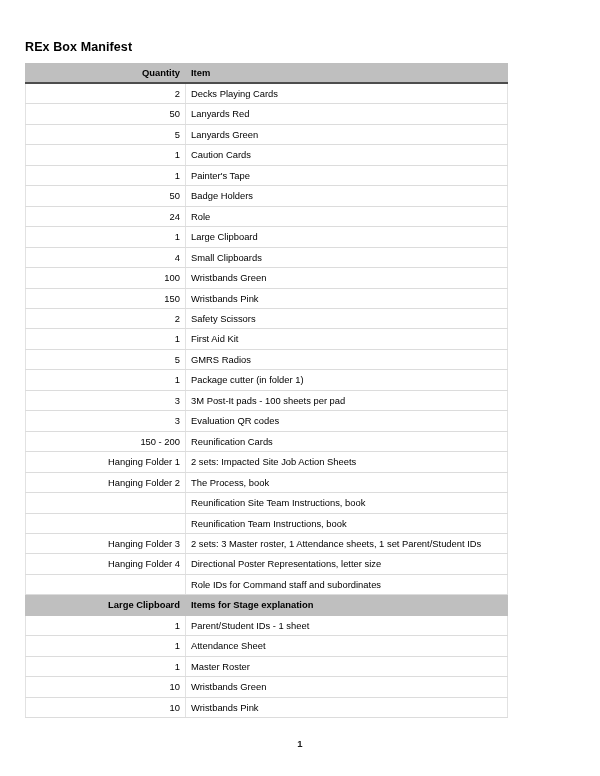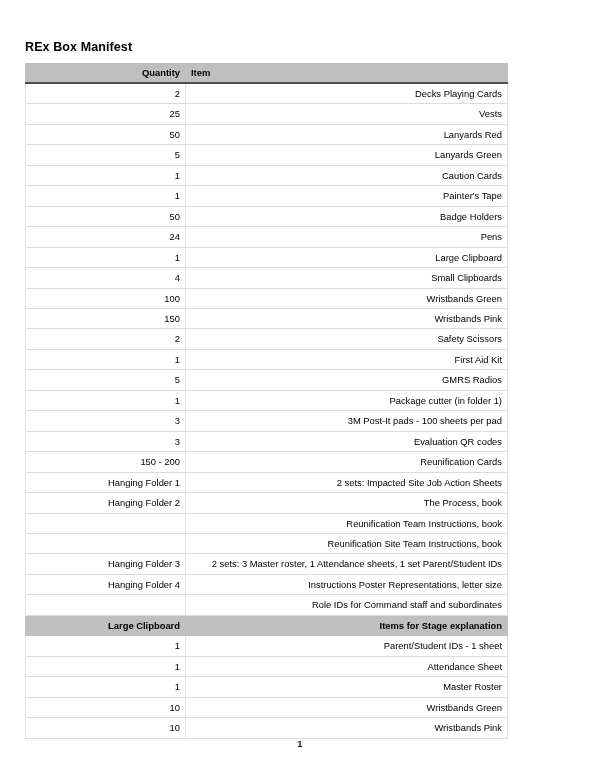--- a/index.html
+++ b/index.html
@@ -55,21 +55,21 @@
     border-right: 1px solid #e2e2e2;
   }
   .manifest-table td {
     border-top: 1px solid #dcdcdc;
     border-bottom: 1px solid #dcdcdc;
   }
   .cell-qty {
     text-align: right;
   }
   .cell-item {
-    text-align: right;
+    text-align: left;
   }
   .row-header th {
     background: #bfbfbf;
     font-weight: bold;
     border-top: 1px solid #bfbfbf;
     border-bottom: 2px solid #4d4d4d;
     border-left: 1px solid #bfbfbf;
     border-right: 1px solid #bfbfbf;
     height: 18px;
     line-height: 18px;
@@ -114,24 +114,20 @@
         <th class="cell-qty">Quantity</th>
         <th class="cell-item">Item</th>
       </tr>
     </thead>
     <tbody id="table-body">
         <tr class="row-data">
           <td class="cell-qty">2</td>
           <td class="cell-item">Decks Playing Cards</td>
         </tr>
         <tr class="row-data">
-          <td class="cell-qty">25</td>
-          <td class="cell-item">Vests</td>
-        </tr>
-        <tr class="row-data">
           <td class="cell-qty">50</td>
           <td class="cell-item">Lanyards Red</td>
         </tr>
         <tr class="row-data">
           <td class="cell-qty">5</td>
           <td class="cell-item">Lanyards Green</td>
         </tr>
         <tr class="row-data">
           <td class="cell-qty">1</td>
           <td class="cell-item">Caution Cards</td>
@@ -139,21 +135,21 @@
         <tr class="row-data">
           <td class="cell-qty">1</td>
           <td class="cell-item">Painter's Tape</td>
         </tr>
         <tr class="row-data">
           <td class="cell-qty">50</td>
           <td class="cell-item">Badge Holders</td>
         </tr>
         <tr class="row-data">
           <td class="cell-qty">24</td>
-          <td class="cell-item">Pens</td>
+          <td class="cell-item">Role</td>
         </tr>
         <tr class="row-data">
           <td class="cell-qty">1</td>
           <td class="cell-item">Large Clipboard</td>
         </tr>
         <tr class="row-data">
           <td class="cell-qty">4</td>
           <td class="cell-item">Small Clipboards</td>
         </tr>
         <tr class="row-data">
@@ -195,33 +191,33 @@
         <tr class="row-data">
           <td class="cell-qty">Hanging Folder 1</td>
           <td class="cell-item">2 sets: Impacted Site Job Action Sheets</td>
         </tr>
         <tr class="row-data">
           <td class="cell-qty">Hanging Folder 2</td>
           <td class="cell-item">The Process, book</td>
         </tr>
         <tr class="row-data">
           <td class="cell-qty"></td>
+          <td class="cell-item">Reunification Site Team Instructions, book</td>
+        </tr>
+        <tr class="row-data">
+          <td class="cell-qty"></td>
           <td class="cell-item">Reunification Team Instructions, book</td>
-        </tr>
-        <tr class="row-data">
-          <td class="cell-qty"></td>
-          <td class="cell-item">Reunification Site Team Instructions, book</td>
         </tr>
         <tr class="row-data">
           <td class="cell-qty">Hanging Folder 3</td>
           <td class="cell-item">2 sets: 3 Master roster, 1 Attendance sheets, 1 set Parent/Student IDs</td>
         </tr>
         <tr class="row-data">
           <td class="cell-qty">Hanging Folder 4</td>
-          <td class="cell-item">Instructions Poster Representations, letter size</td>
+          <td class="cell-item">Directional Poster Representations, letter size</td>
         </tr>
         <tr class="row-data">
           <td class="cell-qty"></td>
           <td class="cell-item">Role IDs for Command staff and subordinates</td>
         </tr>
         <tr class="row-section">
           <td class="cell-qty">Large Clipboard</td>
           <td class="cell-item">Items for Stage explanation</td>
         </tr>
         <tr class="row-data">

